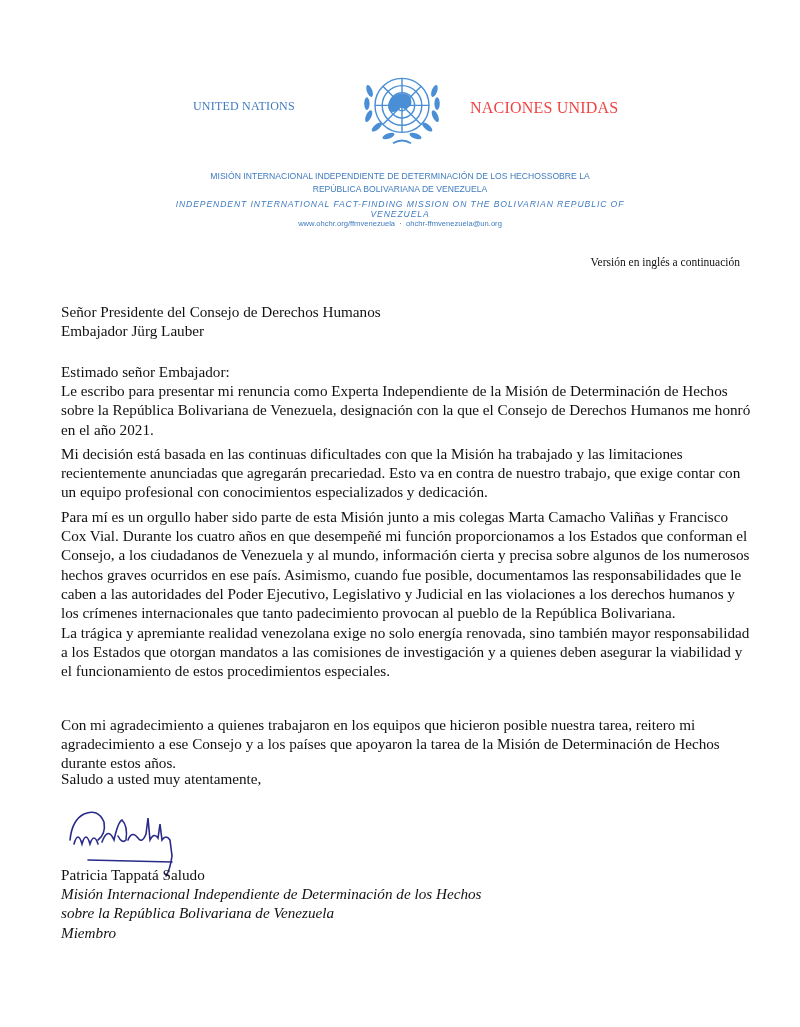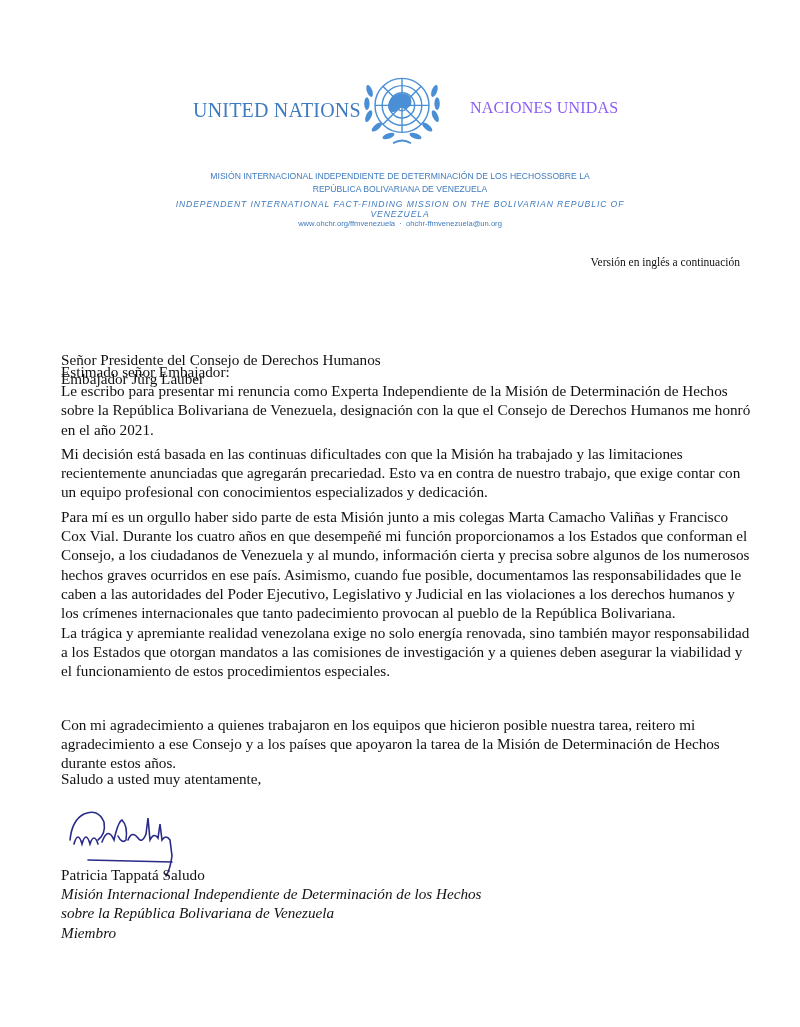--- a/index.html
+++ b/index.html
@@ -1,27 +1,27 @@
 <!DOCTYPE html>
 <html><head>
 <meta charset="utf-8">
 <style>
   html, body { margin: 0; padding: 0; background: #ffffff; }
   body { width: 800px; height: 1027px; position: relative; overflow: hidden; font-family: "Liberation Serif", serif; color: #111; }
-  .hdr-left { position: absolute; left: 193px; top: 99px; font-size: 20px; color: #3f7bbf; letter-spacing: 0.2px; }
-  .hdr-right { position: absolute; left: 470px; top: 99px; font-size: 16px; color: #8b5cf6; letter-spacing: 0.2px; }
+  .hdr-left { position: absolute; left: 193px; top: 99px; font-size: 12px; color: #3f7bbf; letter-spacing: 0.2px; }
+  .hdr-right { position: absolute; left: 470px; top: 99px; font-size: 16px; color: #ef4444; letter-spacing: 0.2px; }
   .emblem { position: absolute; left: 357px; top: 64px; width: 90px; height: 90px; }
   .mission { position: absolute; left: 150px; width: 500px; text-align: center; font-family: "Liberation Sans", sans-serif; color: #3f7bbf; }
   .mission-es { top: 170px; font-size: 8.6px; line-height: 13px; }
   .mission-en { top: 199px; font-size: 8.6px; letter-spacing: 0.9px; font-style: italic; }
   .mission-links { top: 219px; font-size: 7.6px; }
   .version-note { position: absolute; right: 60px; top: 256px; font-size: 11.5px; }
   .body-text { position: absolute; left: 61px; width: 690px; font-size: 15.2px; line-height: 19.2px; }
   .body-text p { margin: 0; }
-  .addr { top: 302px; margin-top: 48px; }
+  .addr { top: 302px; }
   .p1 { top: 362px; }
   .p2 { top: 444px; }
   .p3 { top: 507px; }
   .p4 { top: 623px; }
   .p5 { top: 709px; margin-top: 6px; }
   .closing { top: 769px; }
   .signature { position: absolute; left: 62px; top: 800px; width: 140px; height: 80px; }
   .signer { top: 865px; }
   .signer .it { font-style: italic; }
 </style>

